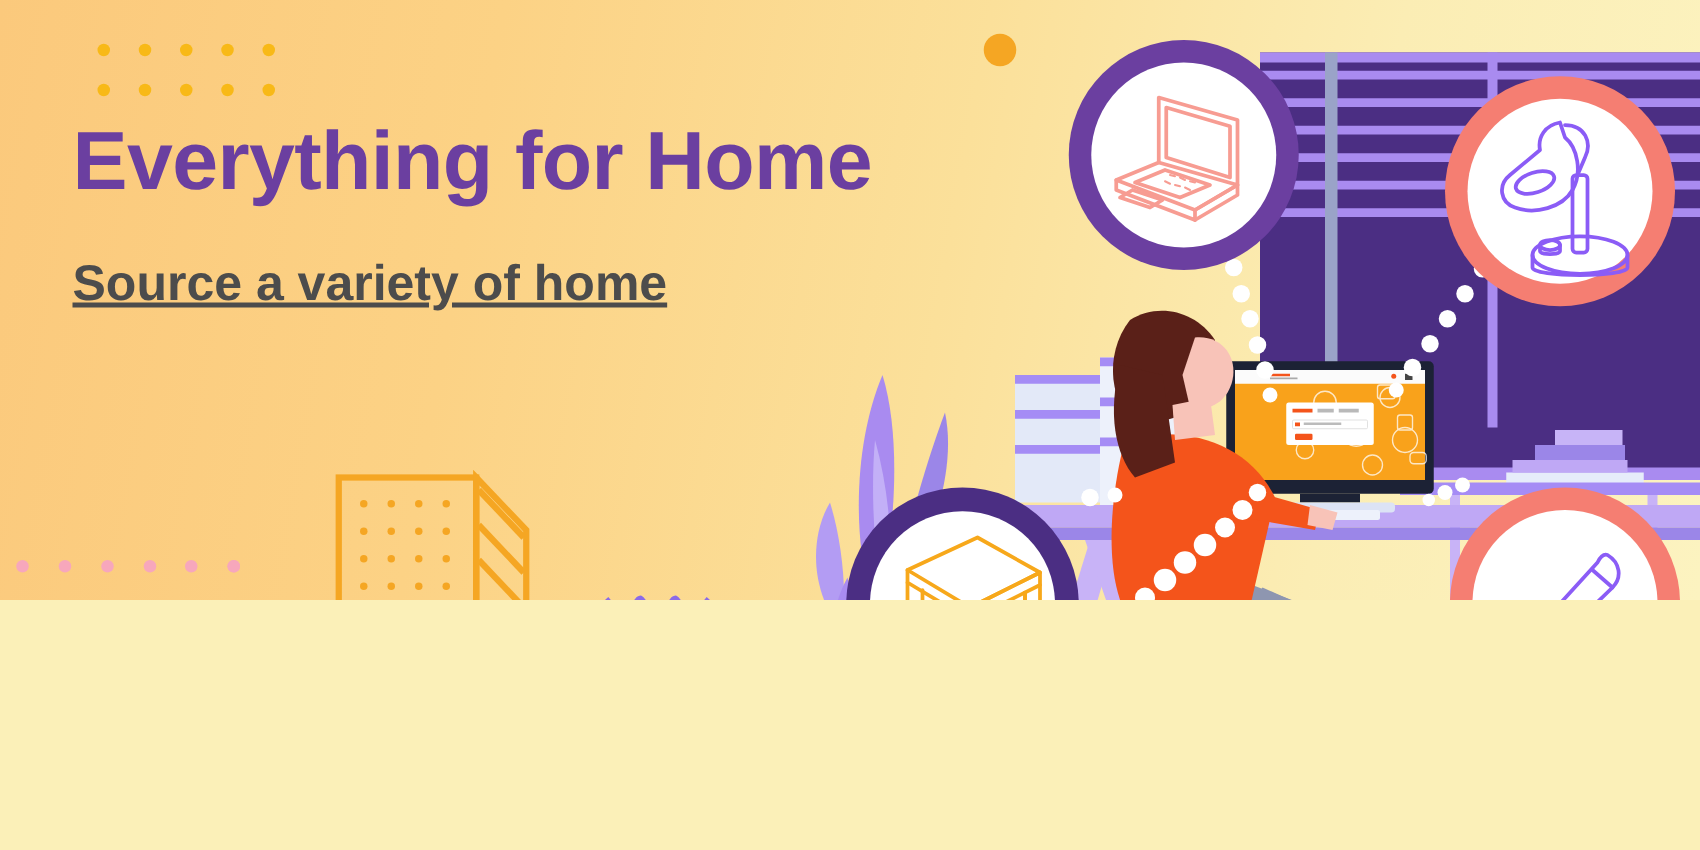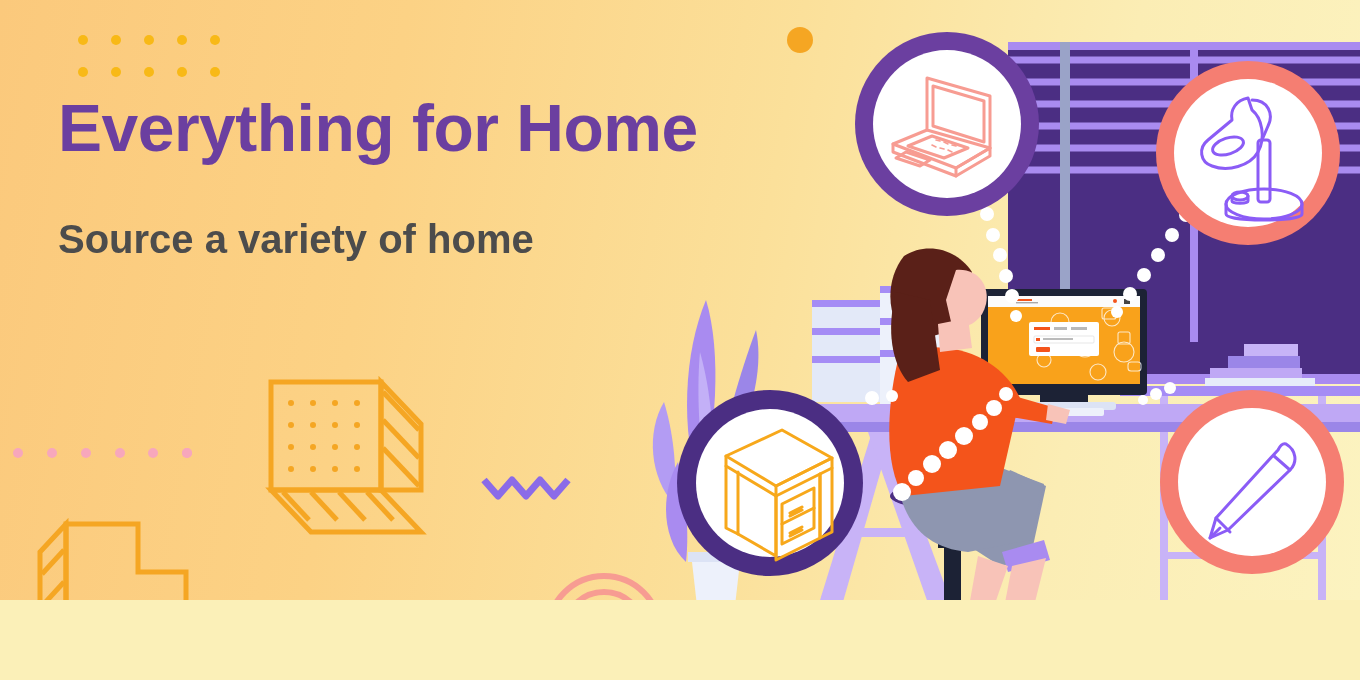--- a/index.html
+++ b/index.html
@@ -4,37 +4,37 @@
 <title>Everything for Home Banner</title>
 <style>
   * { margin:0; padding:0; box-sizing:border-box; }
   html,body { width:1360px; height:680px; overflow:hidden; }
   body {
     font-family:"Liberation Sans", sans-serif;
     background:#FBF0B8;
   }
   .banner {
     position:relative;
-    width:1360px; height:600px;
+    width:1360px; height:480px;
     overflow:hidden;
     background:linear-gradient(100deg,#FBC97C 0%,#FCD285 28%,#FBE09A 55%,#FBEDB4 78%,#FCF3C0 100%);
   }
   .layer { position:absolute; top:0; left:0; width:1360px; height:680px; }
   svg.layer { display:block; }
 
   
   .copy { position:absolute; left:58px; top:94px; width:760px; z-index:40; }
   .headline {
     font-size:66px; font-weight:bold; letter-spacing:-0.5px;
     color:#6B3FA0; line-height:1.05; white-space:nowrap;
   }
   .subline {
-    margin-top:50px;
+    margin-top:38px;
     font-size:40px; font-weight:bold; line-height:1.32;
-    color:#4C4C4C; max-width:620px;
+    color:#4C4C4C; max-width:620px;text-decoration:underline;
   }
   .subline span { display:block; }
 </style>
 </head>
 <body>
 
 <div class="banner">
 
   <svg class="layer" viewBox="0 0 1360 680" xmlns="http://www.w3.org/2000/svg">
 

